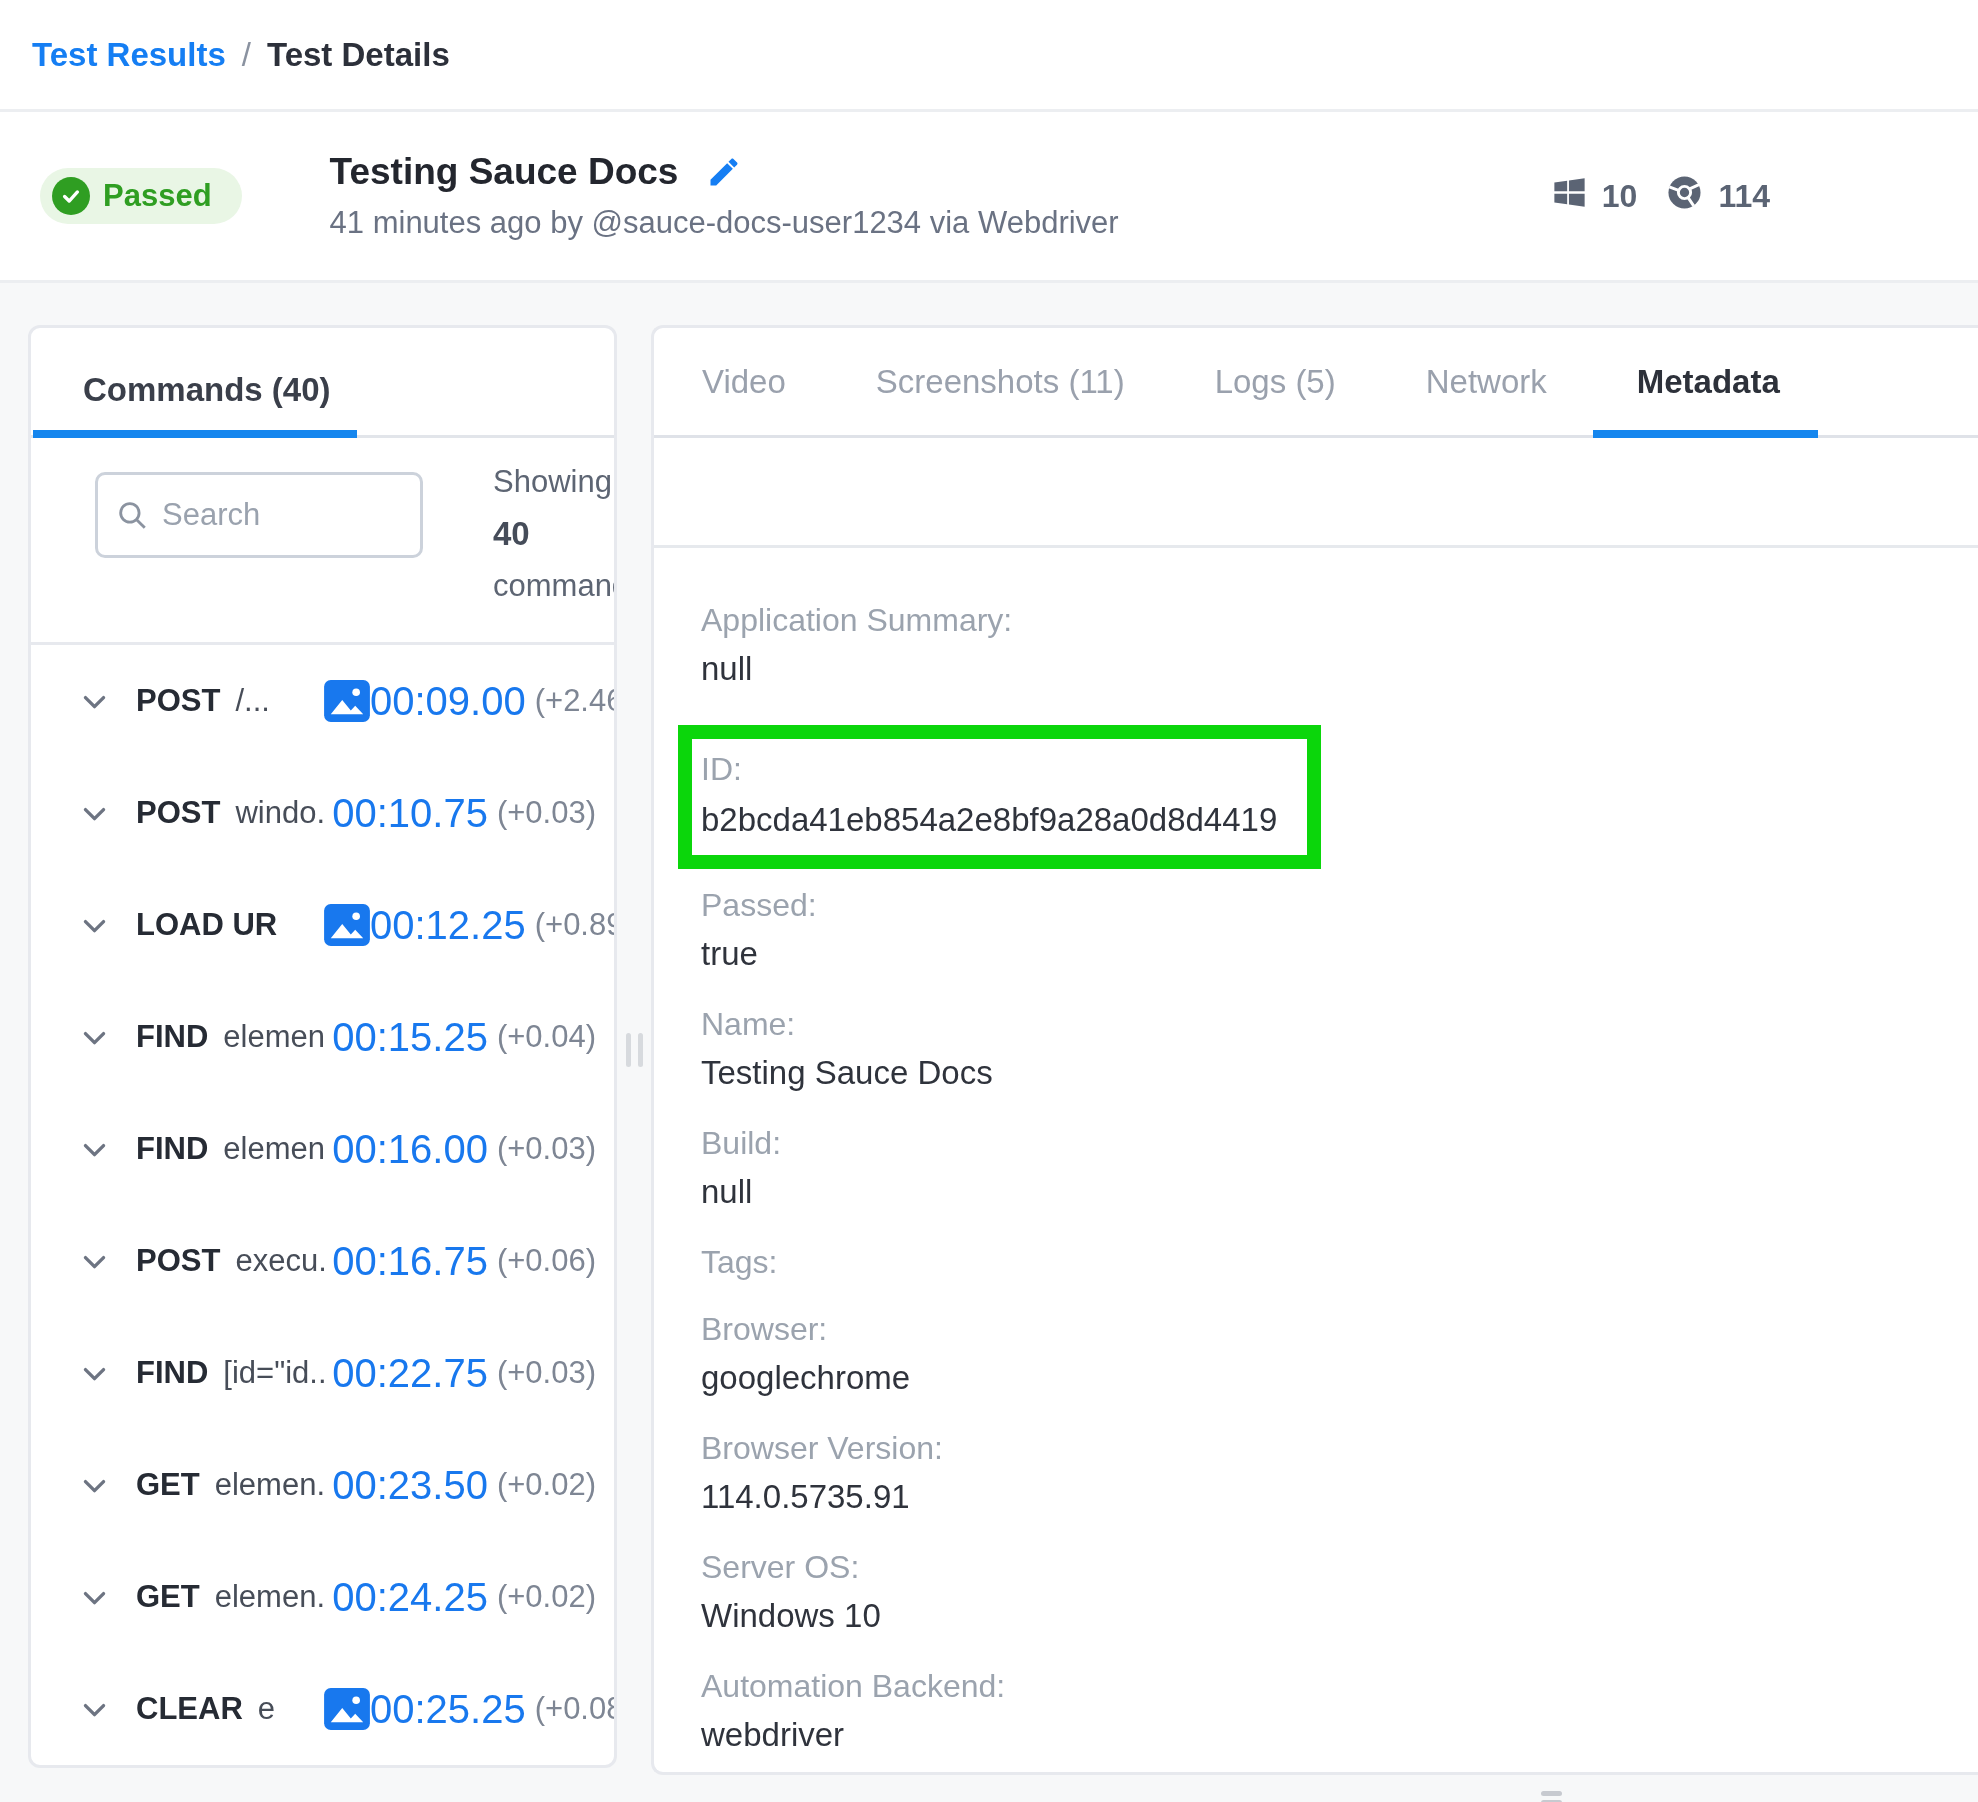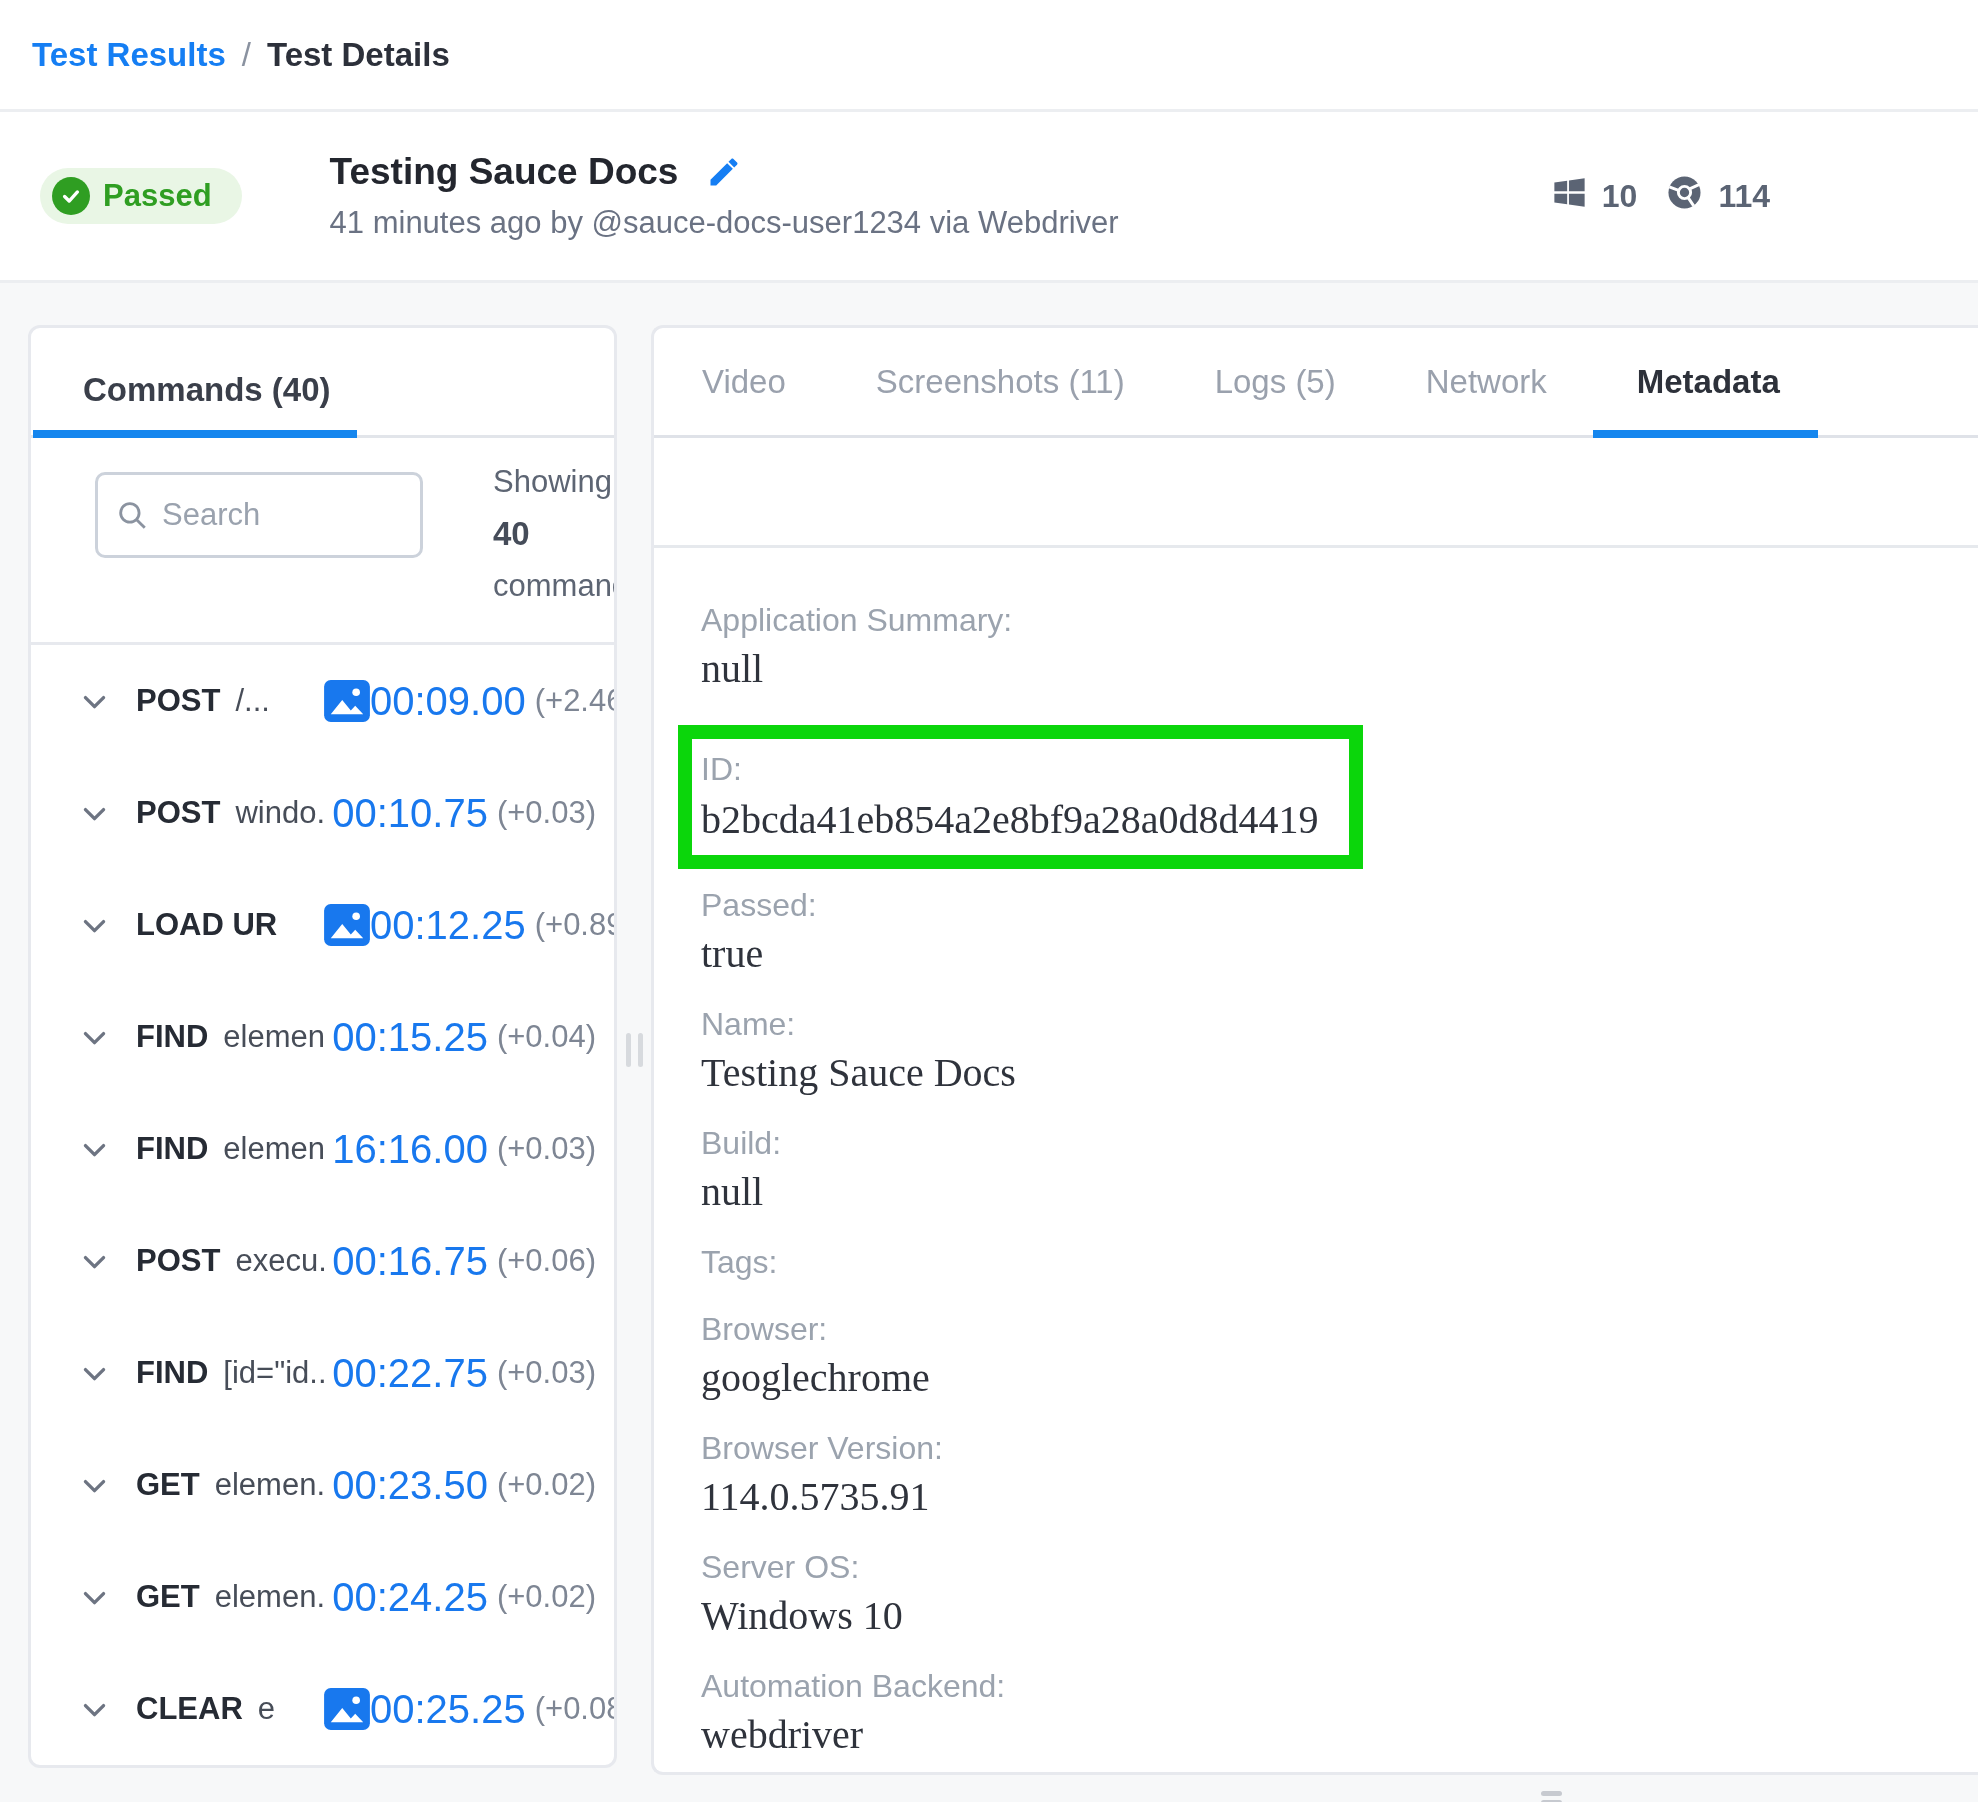--- a/index.html
+++ b/index.html
@@ -67,21 +67,21 @@
   .cmd-delta { color:#7e8694; font-size:31px; margin-left:9px; }
   
   .tabs-row { position:relative; height:110px; border-bottom:3px solid #dfe2e8; display:flex; align-items:center; padding-left:48px; flex-shrink:0; }
   .tab { margin-right:90px; font-size:33px; color:#9aa1ad; position:relative; height:100%; display:flex; align-items:center; cursor:pointer; }
   .tab.active { color:#2d313a; font-weight:700; }
   .tab-underline { position:absolute; left:-44px; right:-38px; bottom:-3px; height:8px; background:#1586ee; }
   .toolbar-strip { height:110px; border-bottom:3px solid #e6e9ed; flex-shrink:0; }
   .meta-content { flex:1; padding:52px 40px 0 47px; overflow:hidden; }
   .meta-field { margin-bottom:27px; }
   .meta-label { font-size:32px; line-height:40px; color:#9ba3ae; margin-bottom:6px; }
-  .meta-value { font-size:40px; line-height:46px; color:#2f333c;font-family:Liberation Serif, serif; }
+  .meta-value { font-size:33px; line-height:46px; color:#2f333c; }
   .highlight-box { border:14px solid #0bd60b; display:inline-block; margin:6px 0 16px -23px;
                    padding:10px 30px 12px 9px; min-width:590px; background:#fff; }
   .highlight-box .meta-label { margin-bottom:8px; }
   
   .float-bars { position:absolute; left:1541px; top:1791px; display:flex; flex-direction:column; gap:4px; cursor:pointer; }
   .float-bars span { width:21px; height:5px; background:#c7cad0; border-radius:3px; }
 </style>
 </head>
 <body>
 
@@ -242,21 +242,21 @@
           <span class="chev">
               <svg viewBox="0 0 24 24" width="31" height="31" fill="none" stroke="#6d7482" stroke-width="2.6" stroke-linecap="round" stroke-linejoin="round">
                 <path d="M5 9l7 7 7-7"></path>
               </svg>
             </span>
           <span class="cmd-text">
               <span class="cmd-method">FIND</span>
               <span class="cmd-args">element</span>
             </span>
           <span class="cmd-time-wrap">
-              <span class="cmd-time">16:16.00</span>
+              <span class="cmd-time">00:16.00</span>
               <span class="cmd-delta">(+0.03)</span>
             </span>
         </div>
 
         <div class="cmd-row">
           <span class="chev">
               <svg viewBox="0 0 24 24" width="31" height="31" fill="none" stroke="#6d7482" stroke-width="2.6" stroke-linecap="round" stroke-linejoin="round">
                 <path d="M5 9l7 7 7-7"></path>
               </svg>
             </span>

